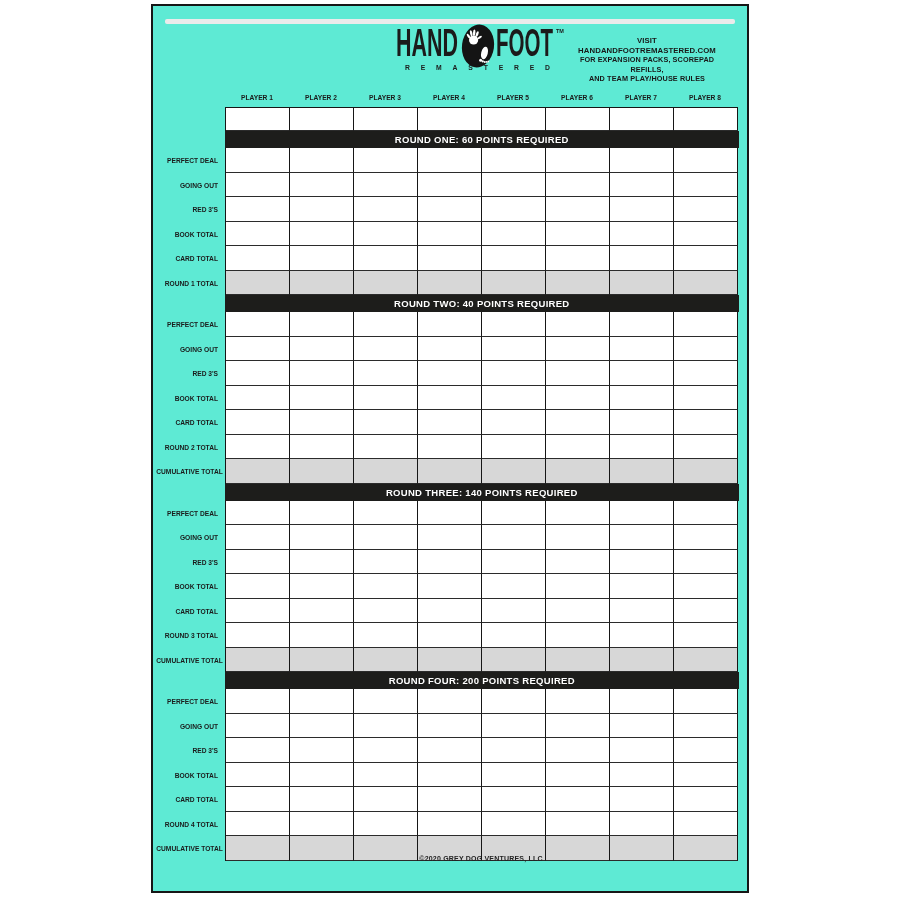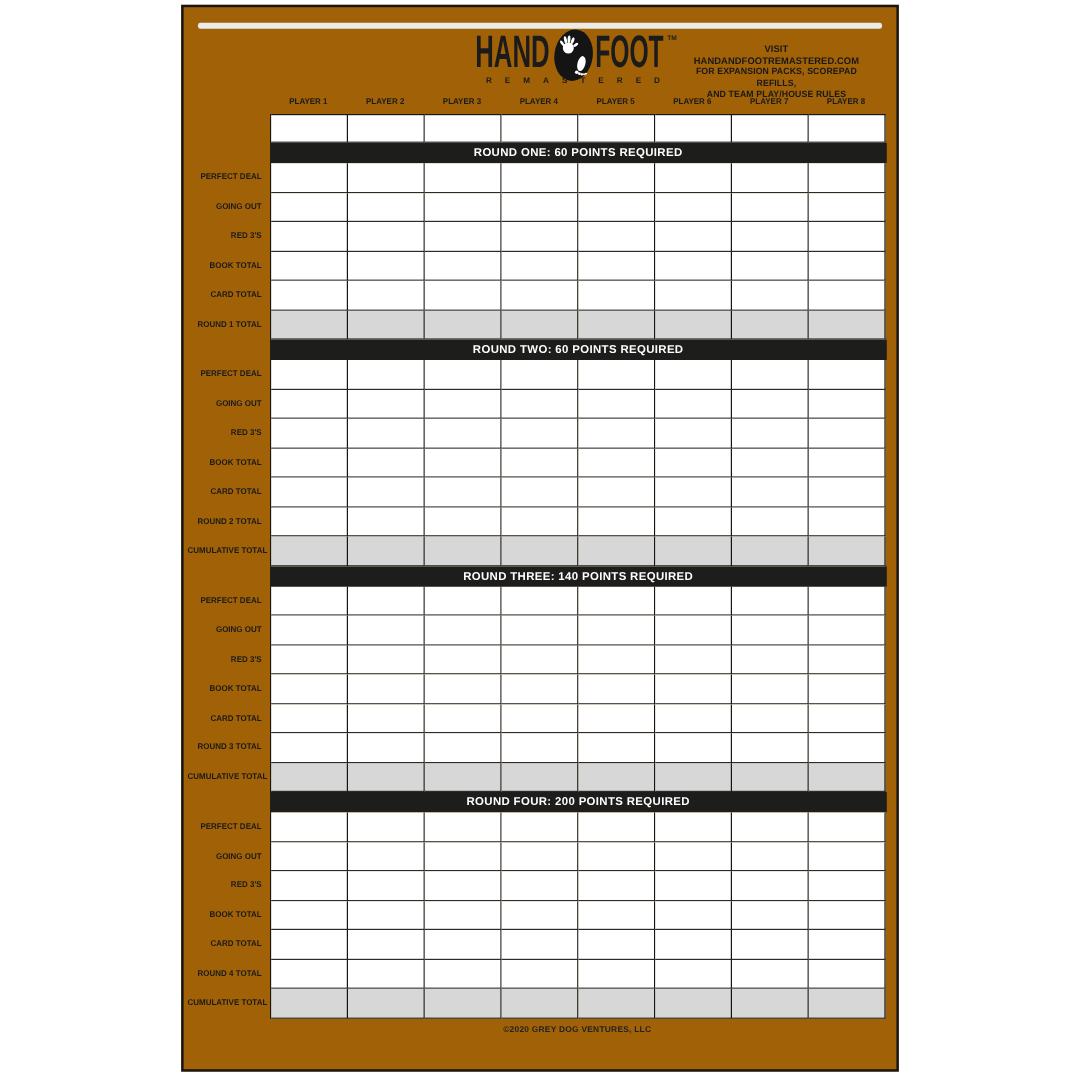--- a/index.html
+++ b/index.html
@@ -2,34 +2,34 @@
 <html><head>
 <meta charset="utf-8">
 <style>
   html,body{margin:0;padding:0;}
   body{
     width:900px;height:900px;background:#ffffff;
     font-family:"Liberation Sans",sans-serif;position:relative;overflow:hidden;
   }
   .sheet{
     position:absolute;left:151px;top:4px;width:594px;height:885px;
-    background:#a16207;border:2.5px solid #161616;box-sizing:content-box;
+    background:#5eead4;border:2.5px solid #161616;box-sizing:content-box;
   }
   .pad-strip{
     position:absolute;left:12px;top:13px;width:570px;height:5px;
     background:#ebebeb;border-radius:2px;
   }
   .logo-wrap{position:absolute;left:243px;top:16px;}
   .note{
     position:absolute;left:420px;top:30px;width:148px;text-align:center;
     font-size:7.5px;font-weight:bold;line-height:9.6px;color:#181818;
     letter-spacing:0.1px;transform:scaleX(0.97);
   }
   .note .n1{font-size:8px;}
-  .score-table{position:absolute;left:0;top:76px;width:100%;}
+  .score-table{position:absolute;left:0;top:88px;width:100%;}
   .phrow{display:flex;margin-left:72px;height:13px;}
   .plabel{
     width:64px;text-align:center;font-size:7px;font-weight:bold;color:#1a1a1a;
     transform:scaleX(0.95);white-space:nowrap;
   }
   .bar{
     margin-left:72px;width:513.6px;height:17px;background:#1d1d1b;color:#fff;
     font-size:9.5px;font-weight:bold;text-align:center;line-height:17.5px;
     letter-spacing:0.3px;box-sizing:border-box;
   }
@@ -189,21 +189,21 @@
           <div class="cell"></div>
           <div class="cell"></div>
           <div class="cell"></div>
           <div class="cell"></div>
           <div class="cell"></div>
           <div class="cell"></div>
           <div class="cell"></div>
         </div>
         <div class="rlabel">ROUND 1 TOTAL</div>
       </div>
-      <div class="bar">ROUND TWO: 60 POINTS REQUIRED</div>
+      <div class="bar">ROUND TWO: 40 POINTS REQUIRED</div>
       <div class="srow ">
         <div class="cells">
           <div class="cell"></div>
           <div class="cell"></div>
           <div class="cell"></div>
           <div class="cell"></div>
           <div class="cell"></div>
           <div class="cell"></div>
           <div class="cell"></div>
           <div class="cell"></div>

